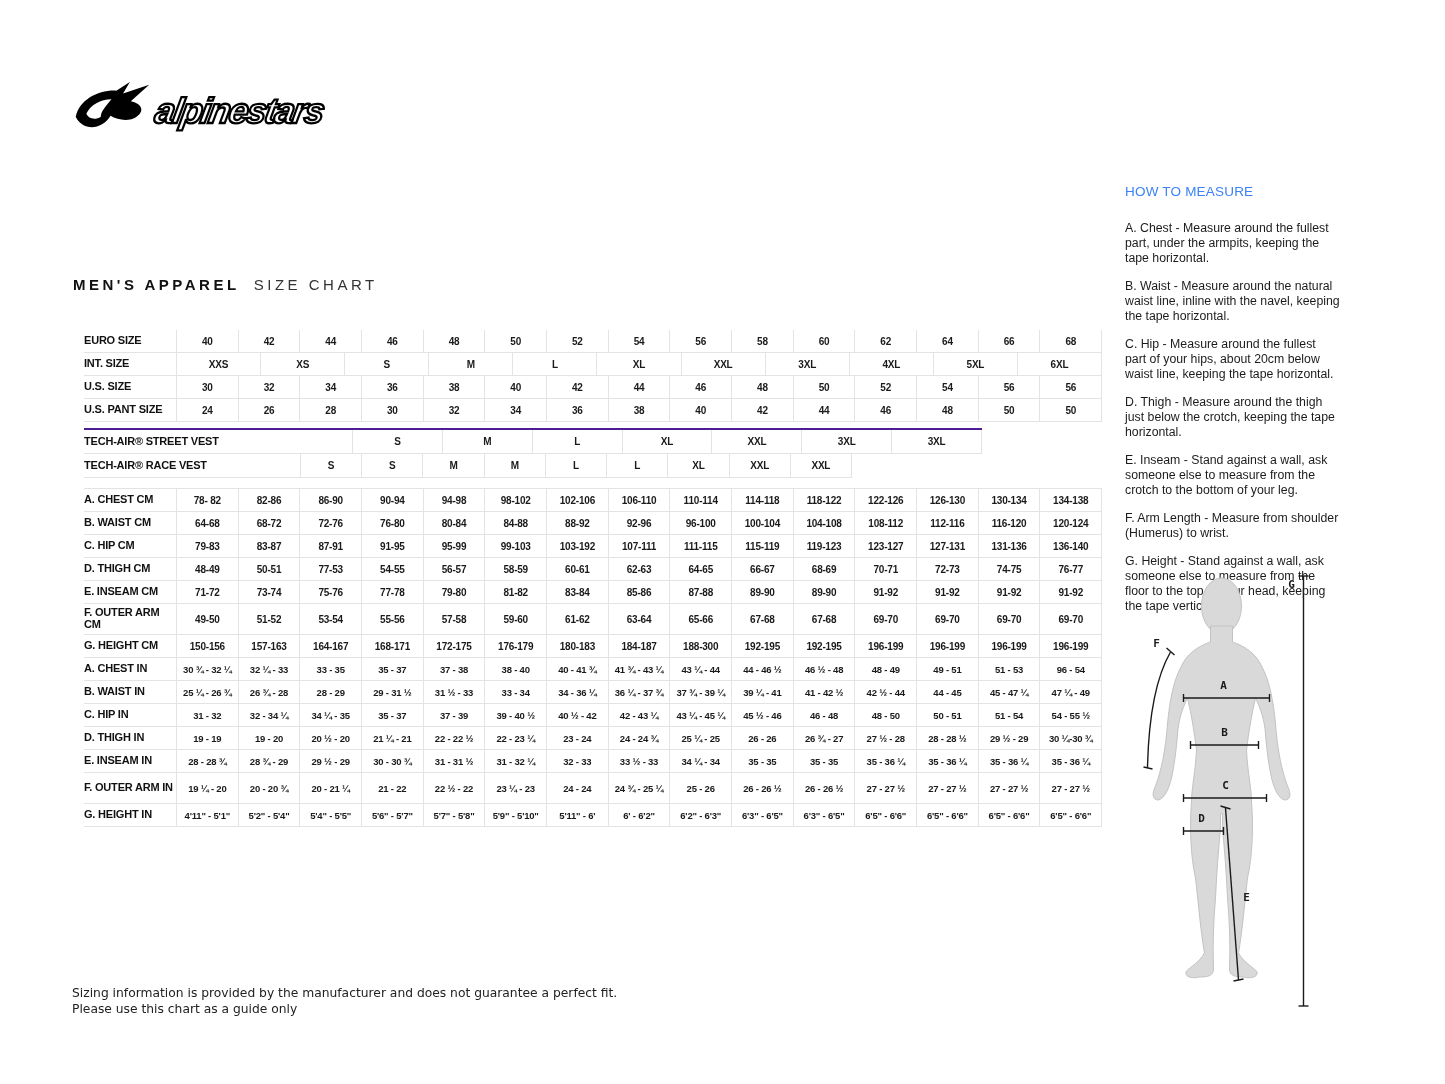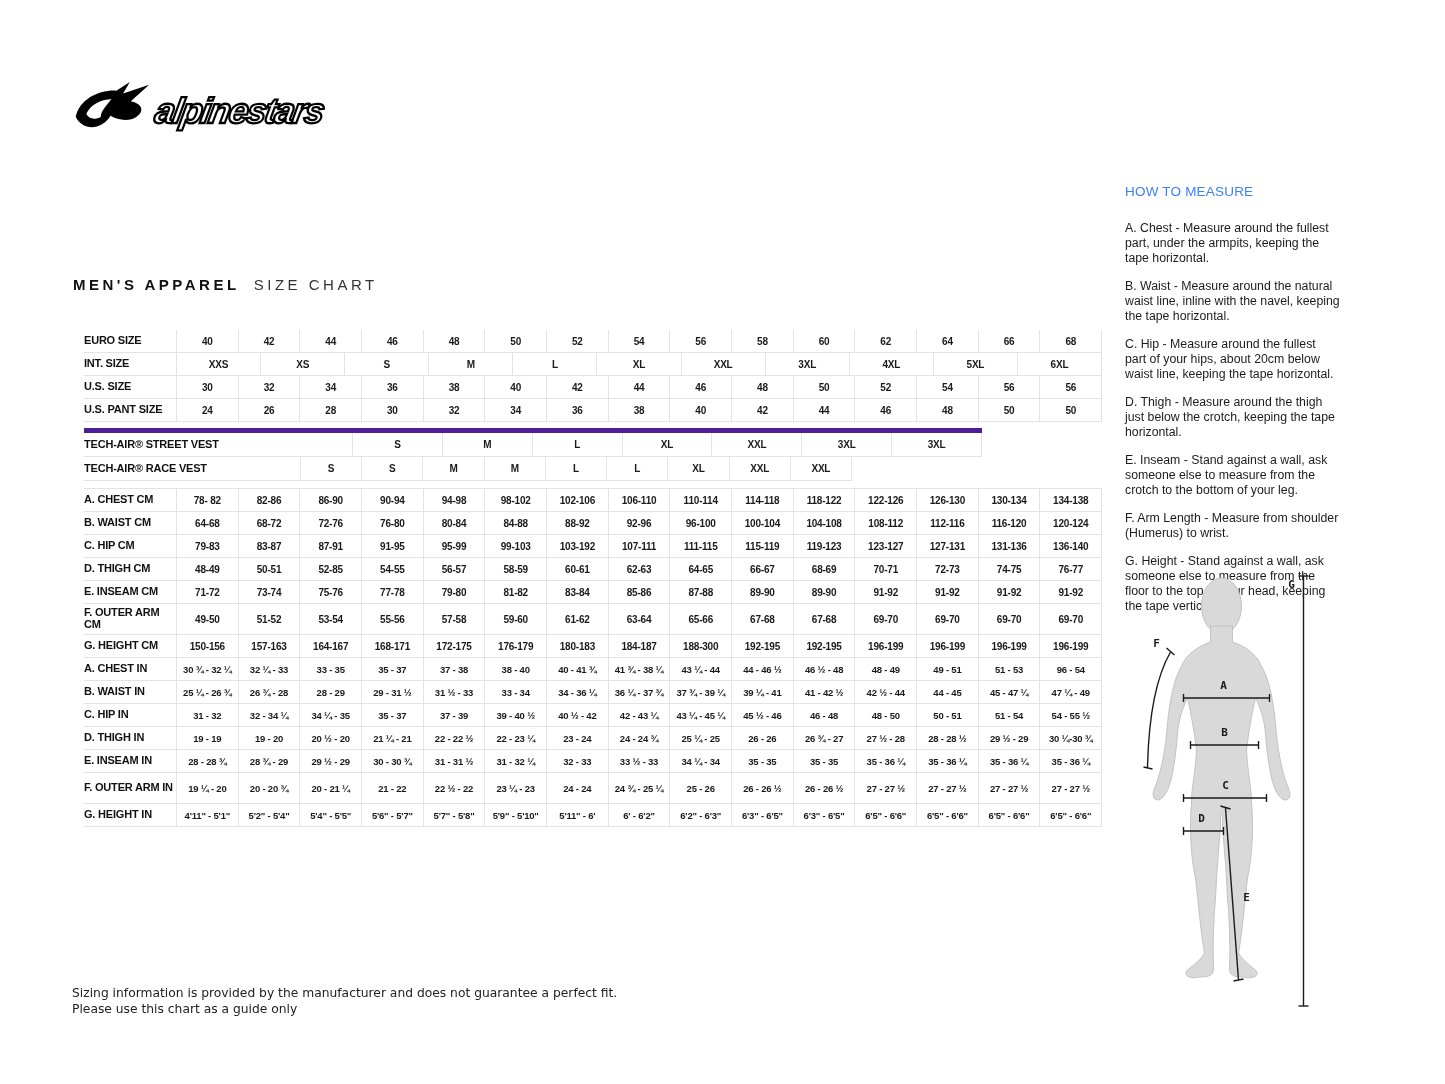--- a/index.html
+++ b/index.html
@@ -23,21 +23,21 @@
   .cell{flex:1;display:flex;align-items:center;justify-content:center;
         border-left:1px solid #e3e3e3;font-size:10px;font-weight:bold;letter-spacing:-0.2px;
         white-space:nowrap;color:#1a1a1a;}
   .cells .cell:last-child{border-right:1px solid #e3e3e3;}
 
   #header-table{top:330px;}
 
   
   #vest-table{top:428px;}
   #vest-table .trow{height:23px;}
-  #vest-table .trow:nth-child(1){width:898px;border-top:5px solid #4c1d95;}
+  #vest-table .trow:nth-child(1){width:898px;border-top:2px solid #4c1d95;}
   #vest-table .trow:nth-child(1) .row-label{width:268px;}
   #vest-table .trow:nth-child(2){width:768px;}
   #vest-table .trow:nth-child(2) .row-label{width:216px;}
 
   
   #cm-table{top:488px;border-top:1px solid #e3e3e3;}
   #in-table{top:657px;border-top:1px solid #e3e3e3;}
   #cm-table .trow:nth-child(6),#in-table .trow:nth-child(6){height:30px;}
   #in-table .cell{font-size:9.5px;}
 
@@ -240,21 +240,21 @@
           <div class="cell">127-131</div>
           <div class="cell">131-136</div>
           <div class="cell">136-140</div>
         </div>
       </div>
       <div class="trow">
         <div class="row-label">D. THIGH CM</div>
         <div class="cells">
           <div class="cell">48-49</div>
           <div class="cell">50-51</div>
-          <div class="cell">52-85</div>
+          <div class="cell">77-53</div>
           <div class="cell">54-55</div>
           <div class="cell">56-57</div>
           <div class="cell">58-59</div>
           <div class="cell">60-61</div>
           <div class="cell">62-63</div>
           <div class="cell">64-65</div>
           <div class="cell">66-67</div>
           <div class="cell">68-69</div>
           <div class="cell">70-71</div>
           <div class="cell">72-73</div>
@@ -328,21 +328,21 @@
       <div class="trow">
         <div class="row-label">A. CHEST IN</div>
         <div class="cells">
           <div class="cell">30 ¾ - 32 ¼</div>
           <div class="cell">32 ¼ - 33</div>
           <div class="cell">33 - 35</div>
           <div class="cell">35 - 37</div>
           <div class="cell">37 - 38</div>
           <div class="cell">38 - 40</div>
           <div class="cell">40 - 41 ¾</div>
-          <div class="cell">41 ¾ - 38 ¼</div>
+          <div class="cell">41 ¾ - 43 ¼</div>
           <div class="cell">43 ¼ - 44</div>
           <div class="cell">44 - 46 ½</div>
           <div class="cell">46 ½ - 48</div>
           <div class="cell">48 - 49</div>
           <div class="cell">49 - 51</div>
           <div class="cell">51 - 53</div>
           <div class="cell">96 - 54</div>
         </div>
       </div>
       <div class="trow">

